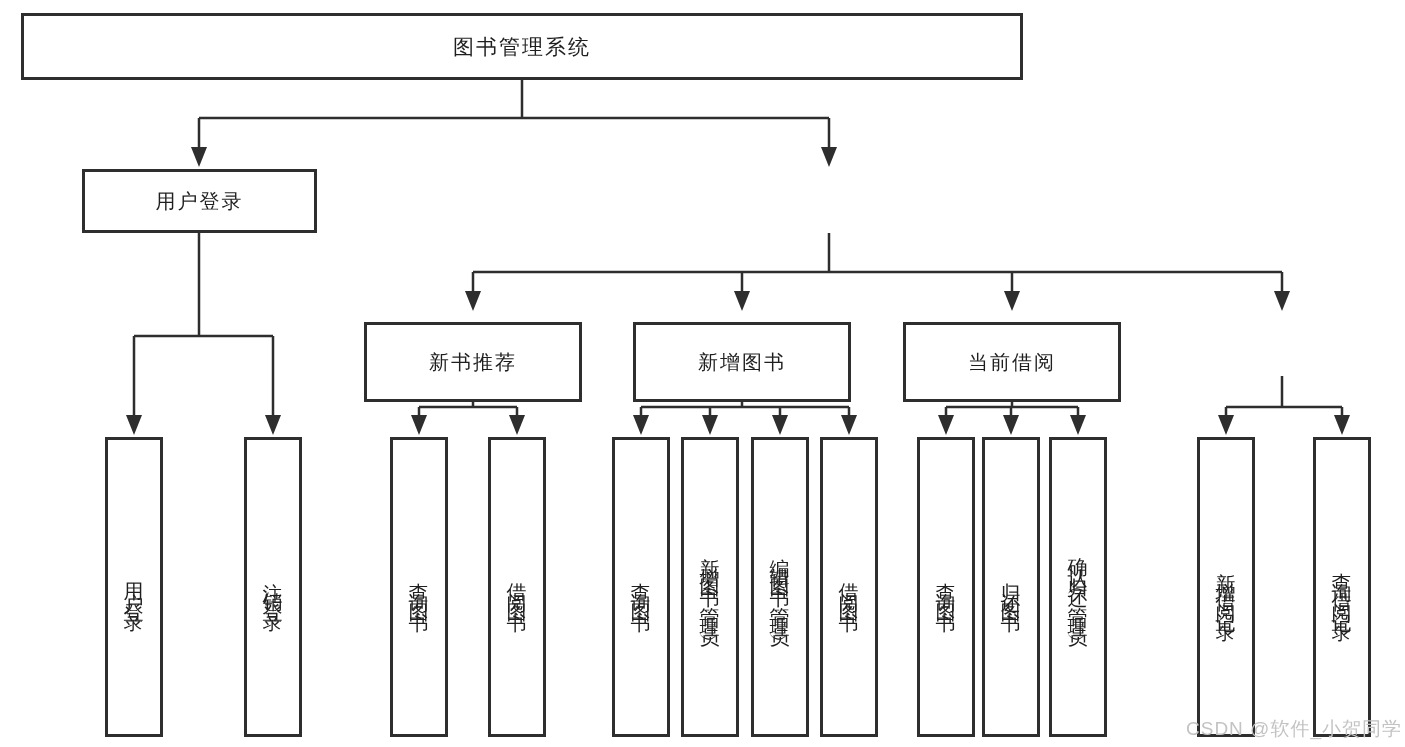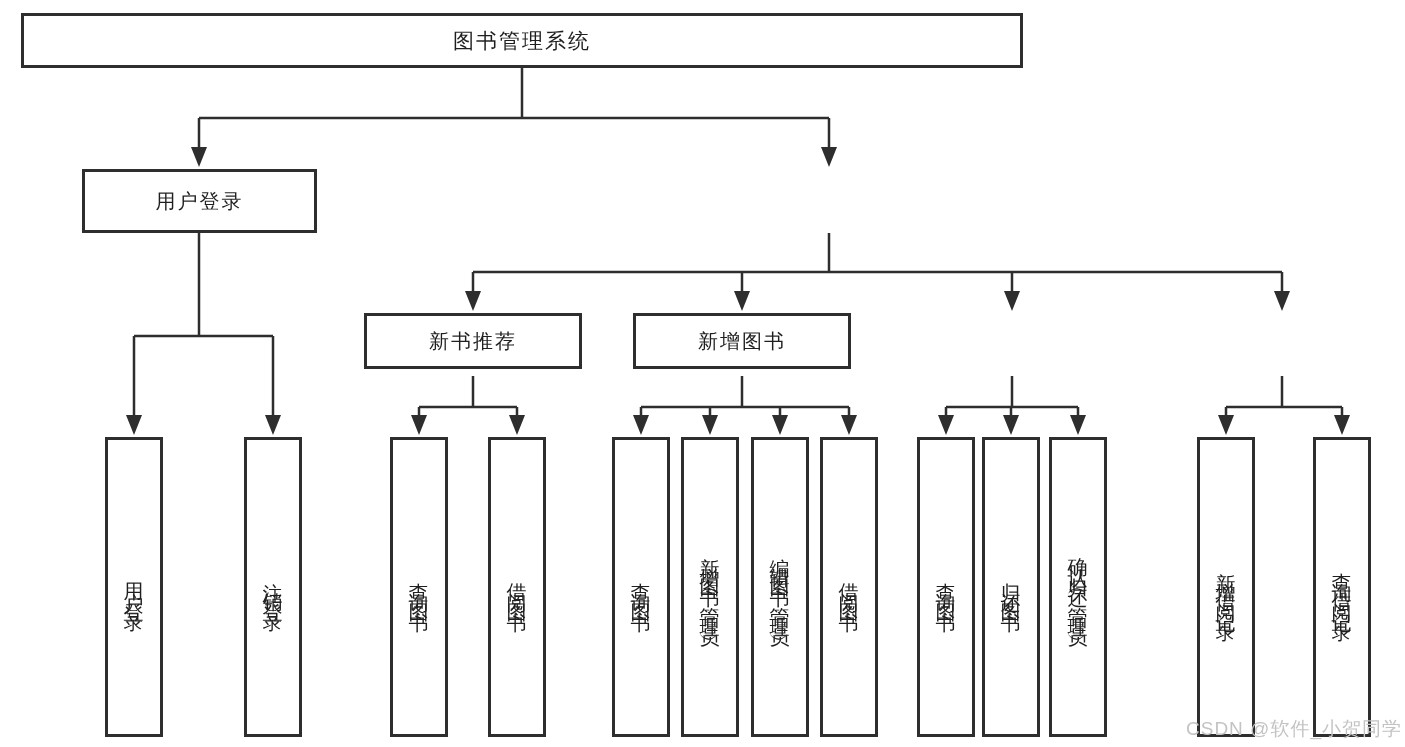--- a/index.html
+++ b/index.html
@@ -23,23 +23,23 @@
     position:absolute;
     box-sizing:border-box;
     background:var(--box-fill);
     border:3px solid var(--line);
     display:flex;align-items:center;justify-content:center;
     color:var(--text);
     font-size:20px;
     letter-spacing:2px;
     white-space:nowrap;
   }
-  .root{left:21px;top:13px;width:1002px;height:55px;font-size:21px;}
+  .root{left:21px;top:13px;width:1002px;height:67px;font-size:21px;}
   .lvl2{top:169px;width:235px;height:64px;}
-  .lvl3{top:313px;width:218px;height:56px;}
+  .lvl3{top:322px;width:218px;height:80px;}
   .leaf{
     position:absolute;
     box-sizing:border-box;
     top:437px;width:58px;height:300px;
     background:var(--box-fill);
     border:3px solid var(--line);
     display:flex;align-items:center;justify-content:center;
   }
   .vtext{
     writing-mode:vertical-rl;
@@ -119,20 +119,21 @@
     <polygon points="1218,415 1234,415 1226,435"></polygon>
     <polygon points="1334,415 1350,415 1342,435"></polygon>
   </svg>
 
   <div class="box root">图书管理系统</div>
 
   <div class="box lvl2" style="left:82px">用户登录</div>
 
   <div class="box lvl3" style="left:364px">新书推荐</div>
   <div class="box lvl3" style="left:633px">新增图书</div>
+  <div class="box lvl3" style="left:903px">当前借阅</div>
 
   <div class="leaf" style="left:105px">
     <span class="vtext">用户登录</span>
   </div>
   <div class="leaf" style="left:244px">
     <span class="vtext">注销登录</span>
   </div>
 
   <div class="leaf" style="left:390px">
     <span class="vtext">查询图书</span>

